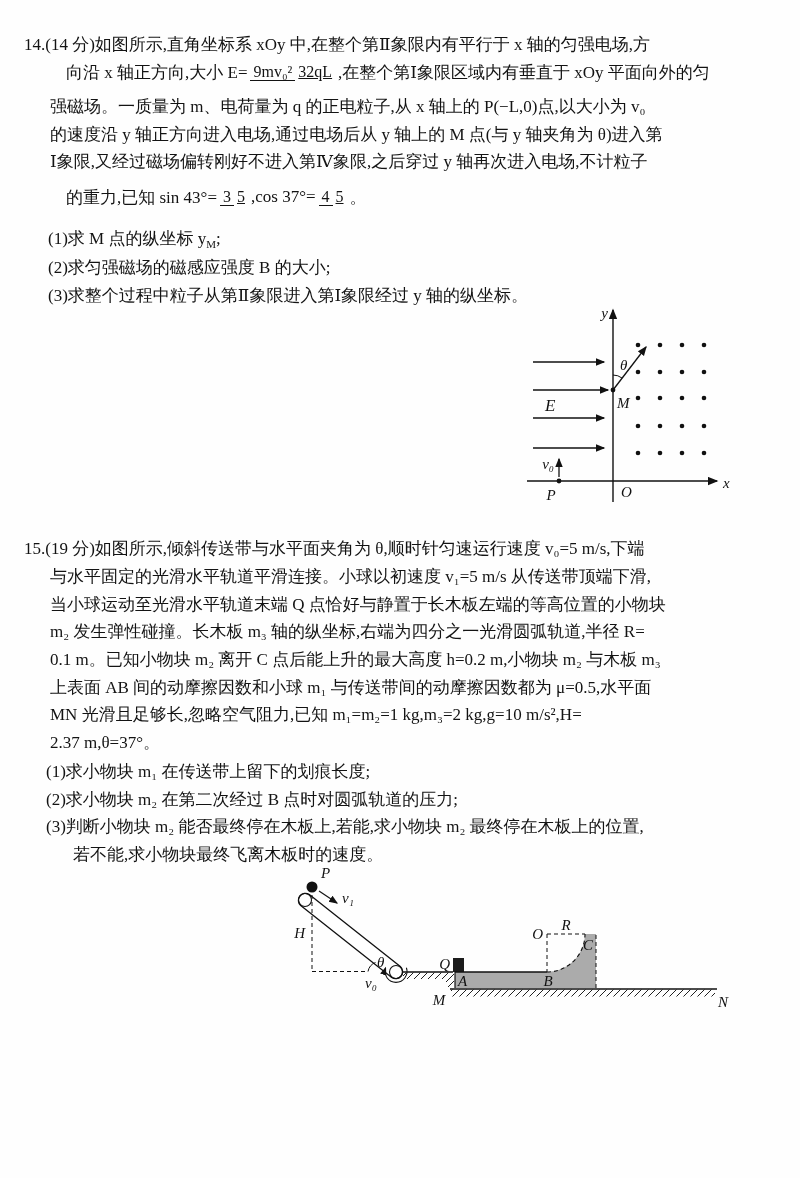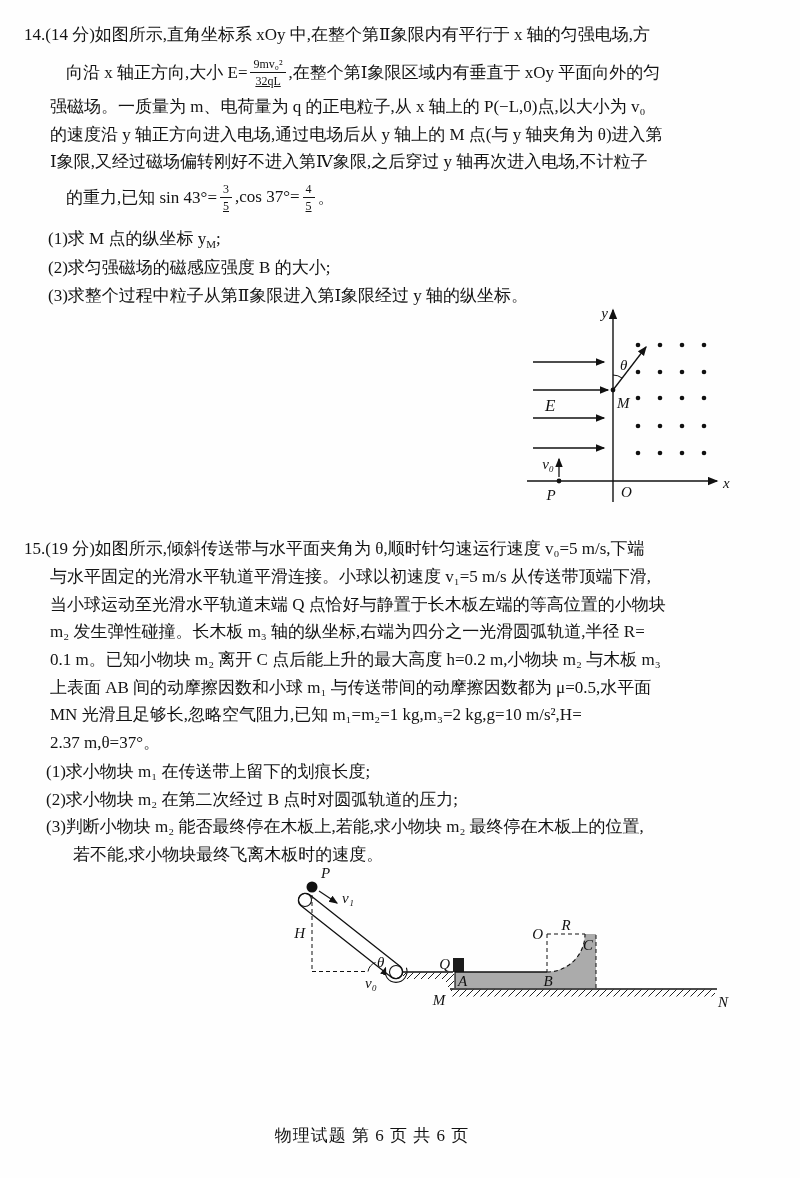--- a/index.html
+++ b/index.html
@@ -3,35 +3,35 @@
 <meta charset="utf-8">
 <style>
   html,body{margin:0;padding:0;background:#e8e8e8;}
   .page{
     position:relative;width:800px;height:1178px;background:#fefefe;
     font-family:"Liberation Serif","DejaVu Serif",serif;color:#111;
     overflow:hidden;margin:0 auto;
   }
   .tline{position:absolute;font-size:17px;line-height:21px;white-space:nowrap;color:#131313;}
   .fline{position:absolute;display:flex;align-items:center;white-space:nowrap;font-size:17px;color:#131313;margin-left:16px;}
-  .frac{display:inline-flex;flex-direction:column;align-items:center;margin:0 3px;font-size:12px;line-height:16px;justify-content:center;}
+  .frac{display:inline-flex;flex-direction:row;align-items:center;margin:0 3px;font-size:16px;line-height:16px;justify-content:center;}
   .frac .fnum{padding:0 3px;border-bottom:1.2px solid #131313;}
   .frac .fden{padding:0 3px;text-decoration:underline;}
   sub.vsub{font-size:11px;line-height:10px;}
   .footer{position:absolute;top:1124px;left:0;width:744px;text-align:center;
     font-size:17px;letter-spacing:1px;color:#131313;}
   svg text{font-family:"Liberation Serif","DejaVu Serif",serif;font-size:15px;fill:#111;font-style:italic;}
 </style>
 </head>
 <body>
 
 <div class="page">
 
   <div>
-    <div class="tline" style="top:24px;left:24px">14.(14 分)如图所示,直角坐标系 xOy 中,在整个第Ⅱ象限内有平行于 x 轴的匀强电场,方</div>
+    <div class="tline" style="top:34px;left:24px">14.(14 分)如图所示,直角坐标系 xOy 中,在整个第Ⅱ象限内有平行于 x 轴的匀强电场,方</div>
 
     <div class="fline" style="top:52px;left:50px;height:40px">
       <span>向沿 x 轴正方向,大小 E=</span>
       <span class="frac">
         <span class="fnum">9mv₀²</span>
         <span class="fden">32qL</span>
       </span>
       <span>,在整个第Ⅰ象限区域内有垂直于 xOy 平面向外的匀</span>
     </div>
 
@@ -176,15 +176,14 @@
     <text x="328" y="85">C</text>
     <text x="203" y="121">A</text>
     <text x="293" y="121" text-anchor="middle">B</text>
 
     <line x1="195" y1="124" x2="462" y2="124" stroke="#111" stroke-width="1.4"></line>
     <rect x="196" y="124.5" width="264" height="7" fill="url(#hatch)"></rect>
     <text x="184" y="140" text-anchor="middle">M</text>
     <text x="463" y="142">N</text>
   </svg>
 
-  <div class="footer">物理试题  第 6 页  共 6 页</div>
 
 </div>
 
 </body></html>

